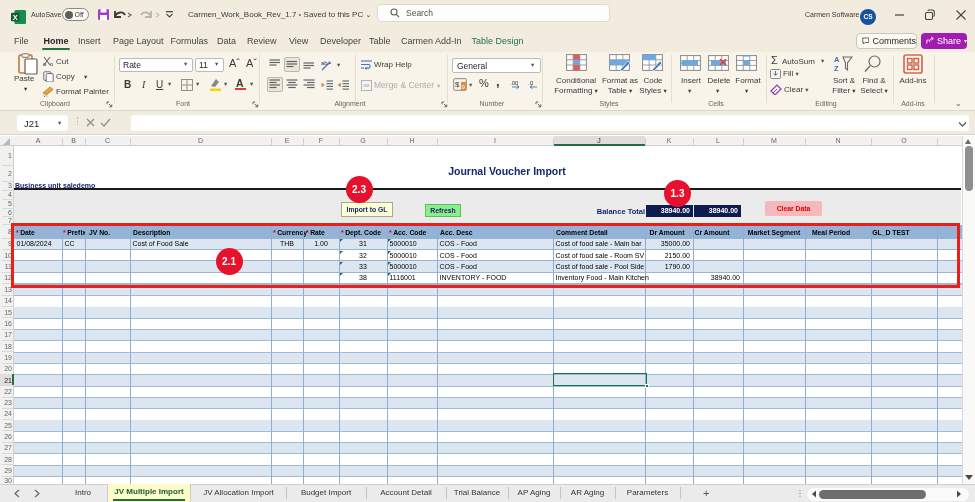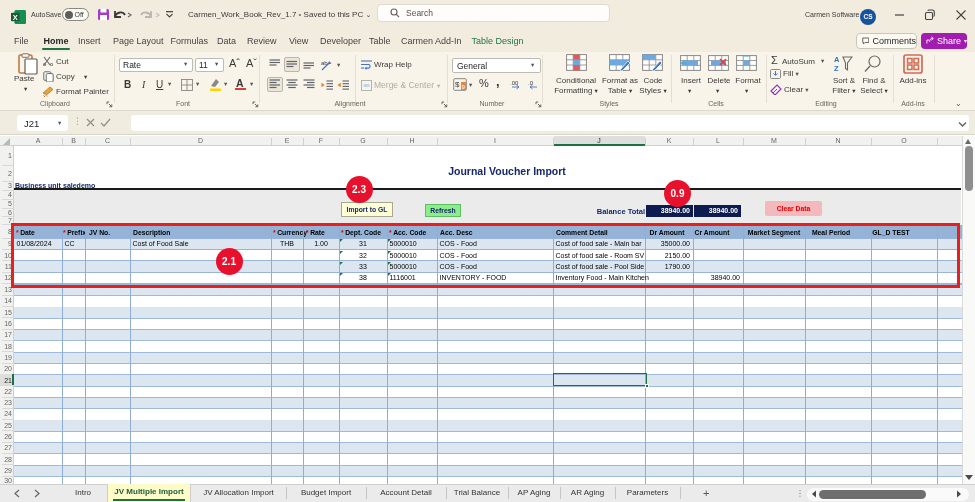--- a/index.html
+++ b/index.html
@@ -576,21 +576,21 @@
 <div class="ab" style="left:340px;top:273.20000000000005px;width:0;height:0;border-right:3.5px solid transparent;border-top:3.5px solid #1e7145;"></div>
 <div class="ab vctr" style="left:389.5px;top:272.20000000000005px;width:46px;height:11.300000000000011px;font-size:7px;color:#000;font-weight:normal;white-space:nowrap;">1116001</div>
 <div class="ab" style="left:388px;top:273.20000000000005px;width:0;height:0;border-right:3.5px solid transparent;border-top:3.5px solid #1e7145;"></div>
 <div class="ab vctr" style="left:439.5px;top:272.20000000000005px;width:112px;height:11.300000000000011px;font-size:7px;color:#000;font-weight:normal;white-space:nowrap;">INVENTORY - FOOD</div>
 <div class="ab vctr" style="left:555.5px;top:272.20000000000005px;width:88px;height:11.300000000000011px;font-size:7px;color:#000;font-weight:normal;white-space:nowrap;">Inventory Food - Main Kitchen</div>
 <div class="ab vctr" style="left:695px;top:272.20000000000005px;width:45px;height:11.300000000000011px;font-size:7px;color:#000;font-weight:normal;justify-content:flex-end;white-space:nowrap;">38940.00</div>
 <div class="ab" style="left:552.5px;top:372.5px;width:94px;height:13px;border:1.6px solid #1e7145;"></div>
 <div class="ab" style="left:644.5px;top:383.5px;width:4px;height:4px;background:#1e7145;border:0.8px solid #fff;"></div>
 <div class="ab" style="left:10.5px;top:223px;width:949px;height:64.5px;border:3.5px solid #e8201a;"></div>
 <div class="ab ctr" style="left:215.5px;top:248.0px;width:27px;height:27px;border-radius:50%;background:#e8112d;color:#fff;font-size:10px;font-weight:bold;">2.1</div>
-<div class="ab ctr" style="left:664.0px;top:179.5px;width:27px;height:27px;border-radius:50%;background:#e8112d;color:#fff;font-size:10px;font-weight:bold;">0.9</div>
+<div class="ab ctr" style="left:664.0px;top:179.5px;width:27px;height:27px;border-radius:50%;background:#e8112d;color:#fff;font-size:10px;font-weight:bold;">1.3</div>
 <div class="ab ctr" style="left:345.5px;top:176.0px;width:27px;height:27px;border-radius:50%;background:#e8112d;color:#fff;font-size:10px;font-weight:bold;">2.3</div>
 <div class="ab" style="left:962px;top:136px;width:13px;height:348px;background:#f9f9f8;border-left:1px solid #d9d9d9;"></div>
 <div class="ab" style="left:965px;top:139px;width:0;height:0;border-left:3.5px solid transparent;border-right:3.5px solid transparent;border-bottom:5px solid #6a6a6a;"></div>
 <div class="ab" style="left:964.5px;top:146px;width:8px;height:45px;background:#8f8f8f;border-radius:4px;"></div>
 <div class="ab" style="left:964.5px;top:475px;width:0;height:0;border-left:4px solid transparent;border-right:4px solid transparent;border-top:5.5px solid #4a4a4a;"></div>
 <div class="ab" style="left:0;top:484px;width:975px;height:18px;background:#ebebeb;border-top:1px solid #cfcfcf;"></div>
 <svg class="ab" style="left:13px;top:489px;" width="8" height="9" viewBox="0 0 8 9">
     <path d="M6 1 L2 4.5 L6 8" fill="none" stroke="#666" stroke-width="1.2"></path>
   </svg>
 <svg class="ab" style="left:33px;top:489px;" width="8" height="9" viewBox="0 0 8 9">

